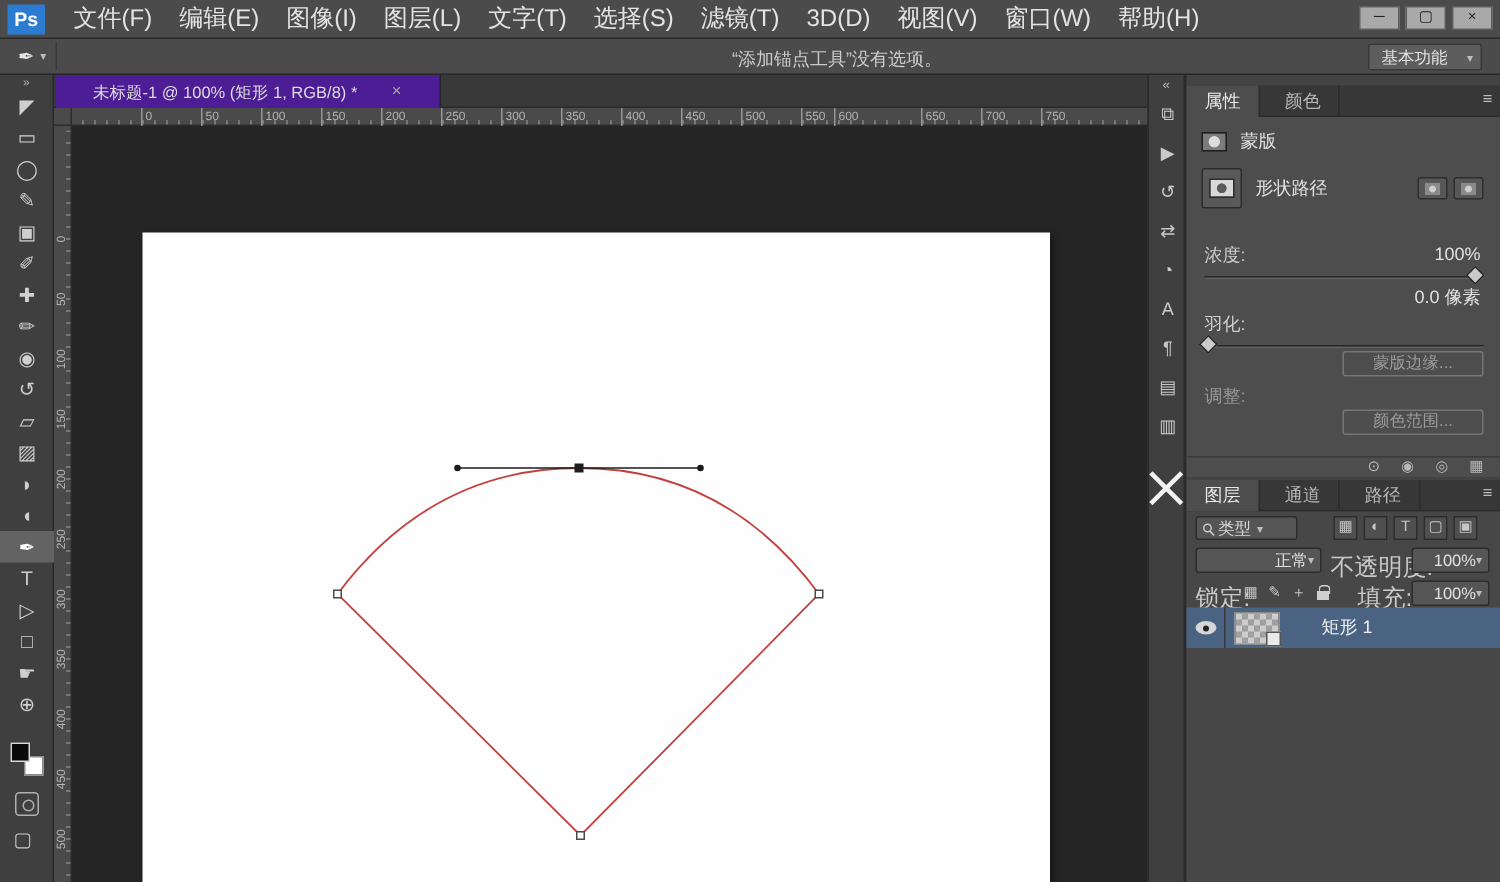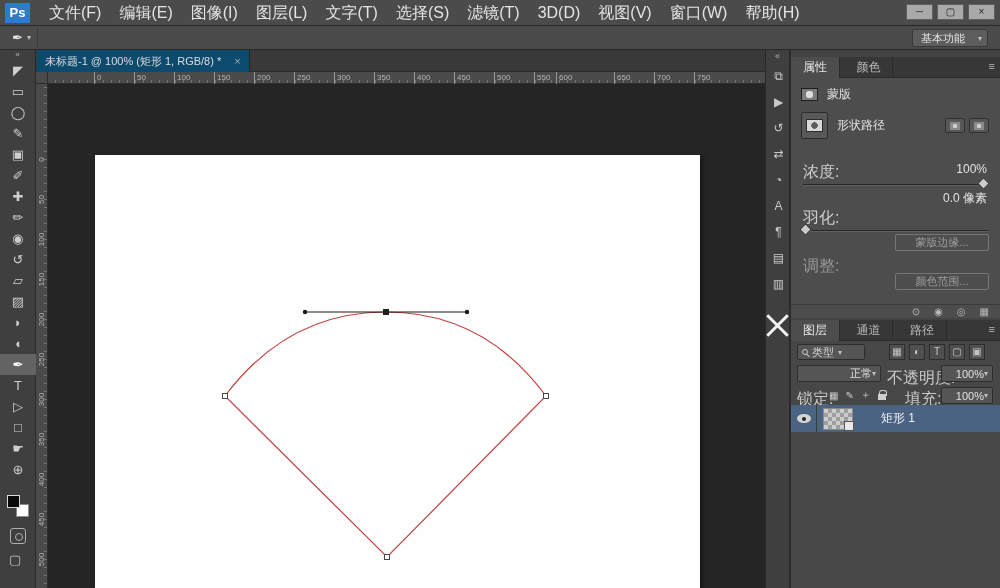--- a/index.html
+++ b/index.html
@@ -41,22 +41,22 @@
   .swback{position:absolute;left:9px;top:9px;width:13px;height:13px;background:#fff;border:1px solid #8a8a8a}
   .swfront{position:absolute;left:0;top:0;width:13px;height:13px;background:#0a0a0a;border:1px solid #d8d8d8}
   .maskmode{position:absolute;left:10px;top:478px;width:16px;height:16px;border:1px solid #b0b0b0;
             border-radius:3px}
   .maskmode::after{content:"";position:absolute;left:4px;top:4px;width:6px;height:6px;border:1px solid #b0b0b0;border-radius:50%}
   .screenmode{position:absolute;left:9px;top:502px;font-size:13px;color:#c5c5c5}
 
   
   .tabbar{position:absolute;left:36px;top:50px;width:729px;height:22px;background:#393939;
           border-bottom:1px solid #2a2a2a}
-  .doctab{position:absolute;left:1px;top:0;height:22px;background:#0c4a6e;border-right:1px solid #262626;
-          display:flex;align-items:center;padding:0 8px;font-size:11px;color:#dcdcdc;gap:13px}
+  .doctab{position:absolute;left:1px;top:0;height:22px;background:#4c1d95;border-right:1px solid #262626;
+          display:flex;align-items:center;padding:0 25px;font-size:11px;color:#dcdcdc;gap:23px}
   .doctab .close{color:#aaaaaa;font-size:11px}
 
   
   .rulerh{position:absolute;left:36px;top:72px;width:729px;height:12px;background:#4a4a4a;
           border-bottom:1px solid #2c2c2c;
           background-image:repeating-linear-gradient(90deg,#767676 0 1px,transparent 1px 8px);
           background-size:729px 4px;background-repeat:no-repeat;background-position:3px 8px}
   .rlabel{position:absolute;top:1px;font-size:8px;color:#b4b4b4}
   .rlabel::before{content:"";position:absolute;left:-3px;top:-1px;width:1px;height:12px;background:#969696}
   .rulerv{position:absolute;left:36px;top:84px;width:12px;height:504px;background:#4a4a4a;
@@ -100,21 +100,21 @@
             background:radial-gradient(circle at 50% 50%,#dcdcdc 3.5px,#7b7b7b 4px)}
   .plabel12{font-size:12px;color:#e0e0e0}
   .shaperow{position:absolute;left:10px;top:34px;display:flex;align-items:center;gap:9px}
   .bigicon{width:27px;height:27px;background:#595959;border:1px solid #2c2c2c;border-radius:2px;
            display:flex;align-items:center;justify-content:center}
   .bigicon-in{width:17px;height:13px;background:radial-gradient(circle at 50% 50%,#5c5c5c 3px,#d8d8d8 3.5px);
               border:1px solid #2c2c2c}
   .minibtn{position:absolute;top:40px;width:20px;height:15px;background:#575757;border:1px solid #2e2e2e;
            border-radius:2px;display:flex;align-items:center;justify-content:center}
   .minibtn .mb-in{width:10px;height:8px;background:radial-gradient(circle at 50% 50%,#cfcfcf 2px,#8a8a8a 2.5px)}
-  .plabel{position:absolute;left:12px;font-size:16px;color:#cfcfcf}
+  .plabel{position:absolute;left:12px;font-size:12px;color:#cfcfcf}
   .pvalue{position:absolute;right:14px;font-size:12px;color:#e3e3e3}
   .track{position:absolute;left:12px;width:186px;height:2px;background:#262626;border-bottom:1px solid #616161}
   .thumb{position:absolute;width:9px;height:9px;background:#cacaca;border:1px solid #1f1f1f;transform:rotate(45deg)}
   .padjbtn{position:absolute;left:104px;width:94px;height:17px;background:#4d4d4d;border:1px solid #767676;
            border-radius:2px;font-size:11px;color:#9b9b9b;text-align:center;line-height:15px}
   .pfooter{position:absolute;left:0;top:226px;width:210px;height:14px;border-top:1px solid #3a3a3a;
            display:flex;justify-content:flex-end;align-items:center;gap:14px;padding-right:12px}
   .pficon{font-size:10px;color:#b8b8b8;line-height:12px}
 
   .ltabs{position:absolute;left:0;top:270px;width:210px;height:21px;background:#373737;border-bottom:1px solid #2b2b2b}
@@ -176,20 +176,21 @@
       <div class="winbtn">▢</div>
       <div class="winbtn">×</div>
     </div>
   </div>
 
   <div class="optionsbar">
     <div class="toolpreset">
       <span class="penglyph">✒</span>
       <span class="caret">▾</span>
     </div>
+    <div class="optmsg">“添加锚点工具”没有选项。</div>
     <div class="workspacebtn">
       <span>基本功能</span>
       <span class="caret">▾</span>
     </div>
   </div>
 
   <div class="toolbar">
     <div class="tb-collapse">»</div>
     <div id="toolbar-tools">
         <div class="tool">◤</div>

